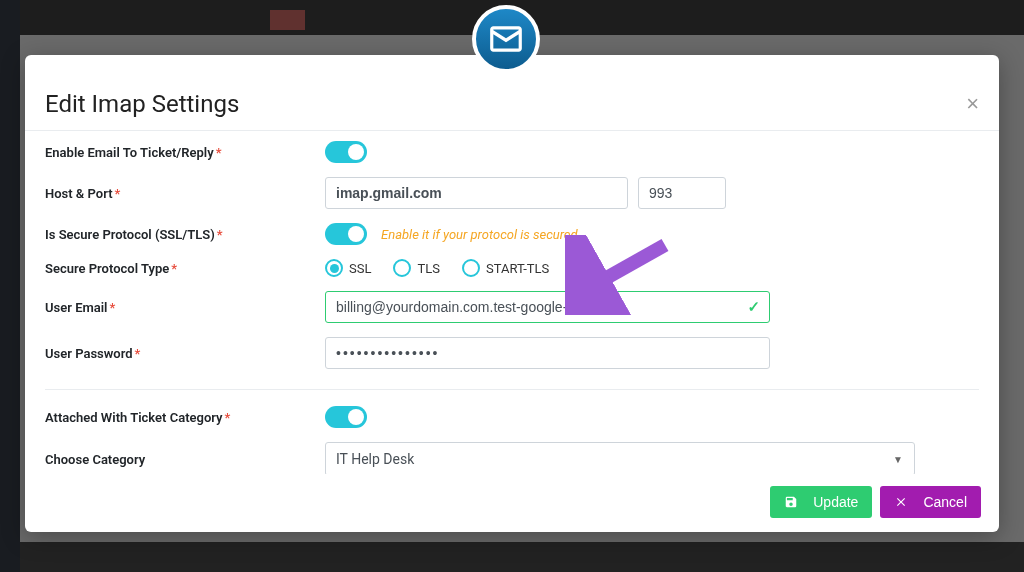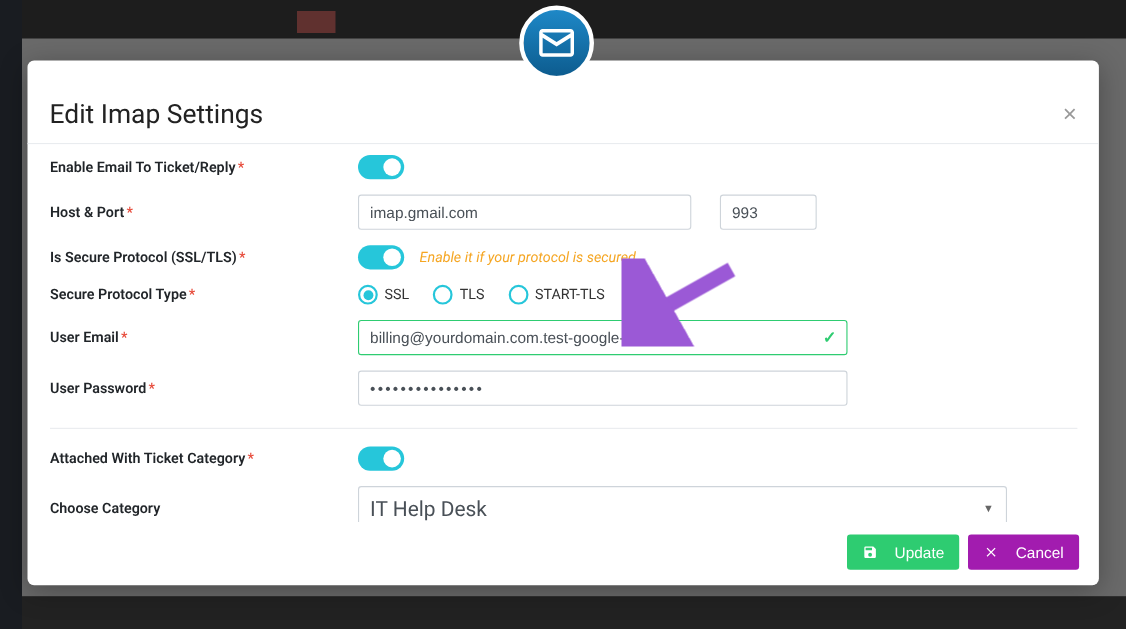--- a/index.html
+++ b/index.html
@@ -164,24 +164,25 @@
     .text-input {
       border: 1px solid #ced4da;
       border-radius: 3px;
       padding: 7px 10px;
       font-size: 14px;
       color: #495057;
       background: #fff;
     }
     .host-input {
       width: 303px;
+      font-weight: bold;
     }
     .port-input {
       width: 88px;
-      margin-left: 26px;
+      margin-left: 10px;
     }
     .radio-group {
       display: flex;
       gap: 22px;
       align-items: center;
     }
     .radio-item {
       display: flex;
       align-items: center;
       gap: 6px;
@@ -239,21 +240,21 @@
     }
     .select-wrapper {
       position: relative;
       width: 590px;
     }
     .select-input {
       width: 100%;
       border: 1px solid #ced4da;
       border-radius: 3px;
       padding: 8px 10px;
-      font-size: 19px;
+      font-size: 14px;
       color: #495057;
       background: #fff;
     }
     .select-caret {
       position: absolute;
       right: 12px;
       top: 50%;
       transform: translateY(-50%);
       font-size: 10px;
       color: #666;

